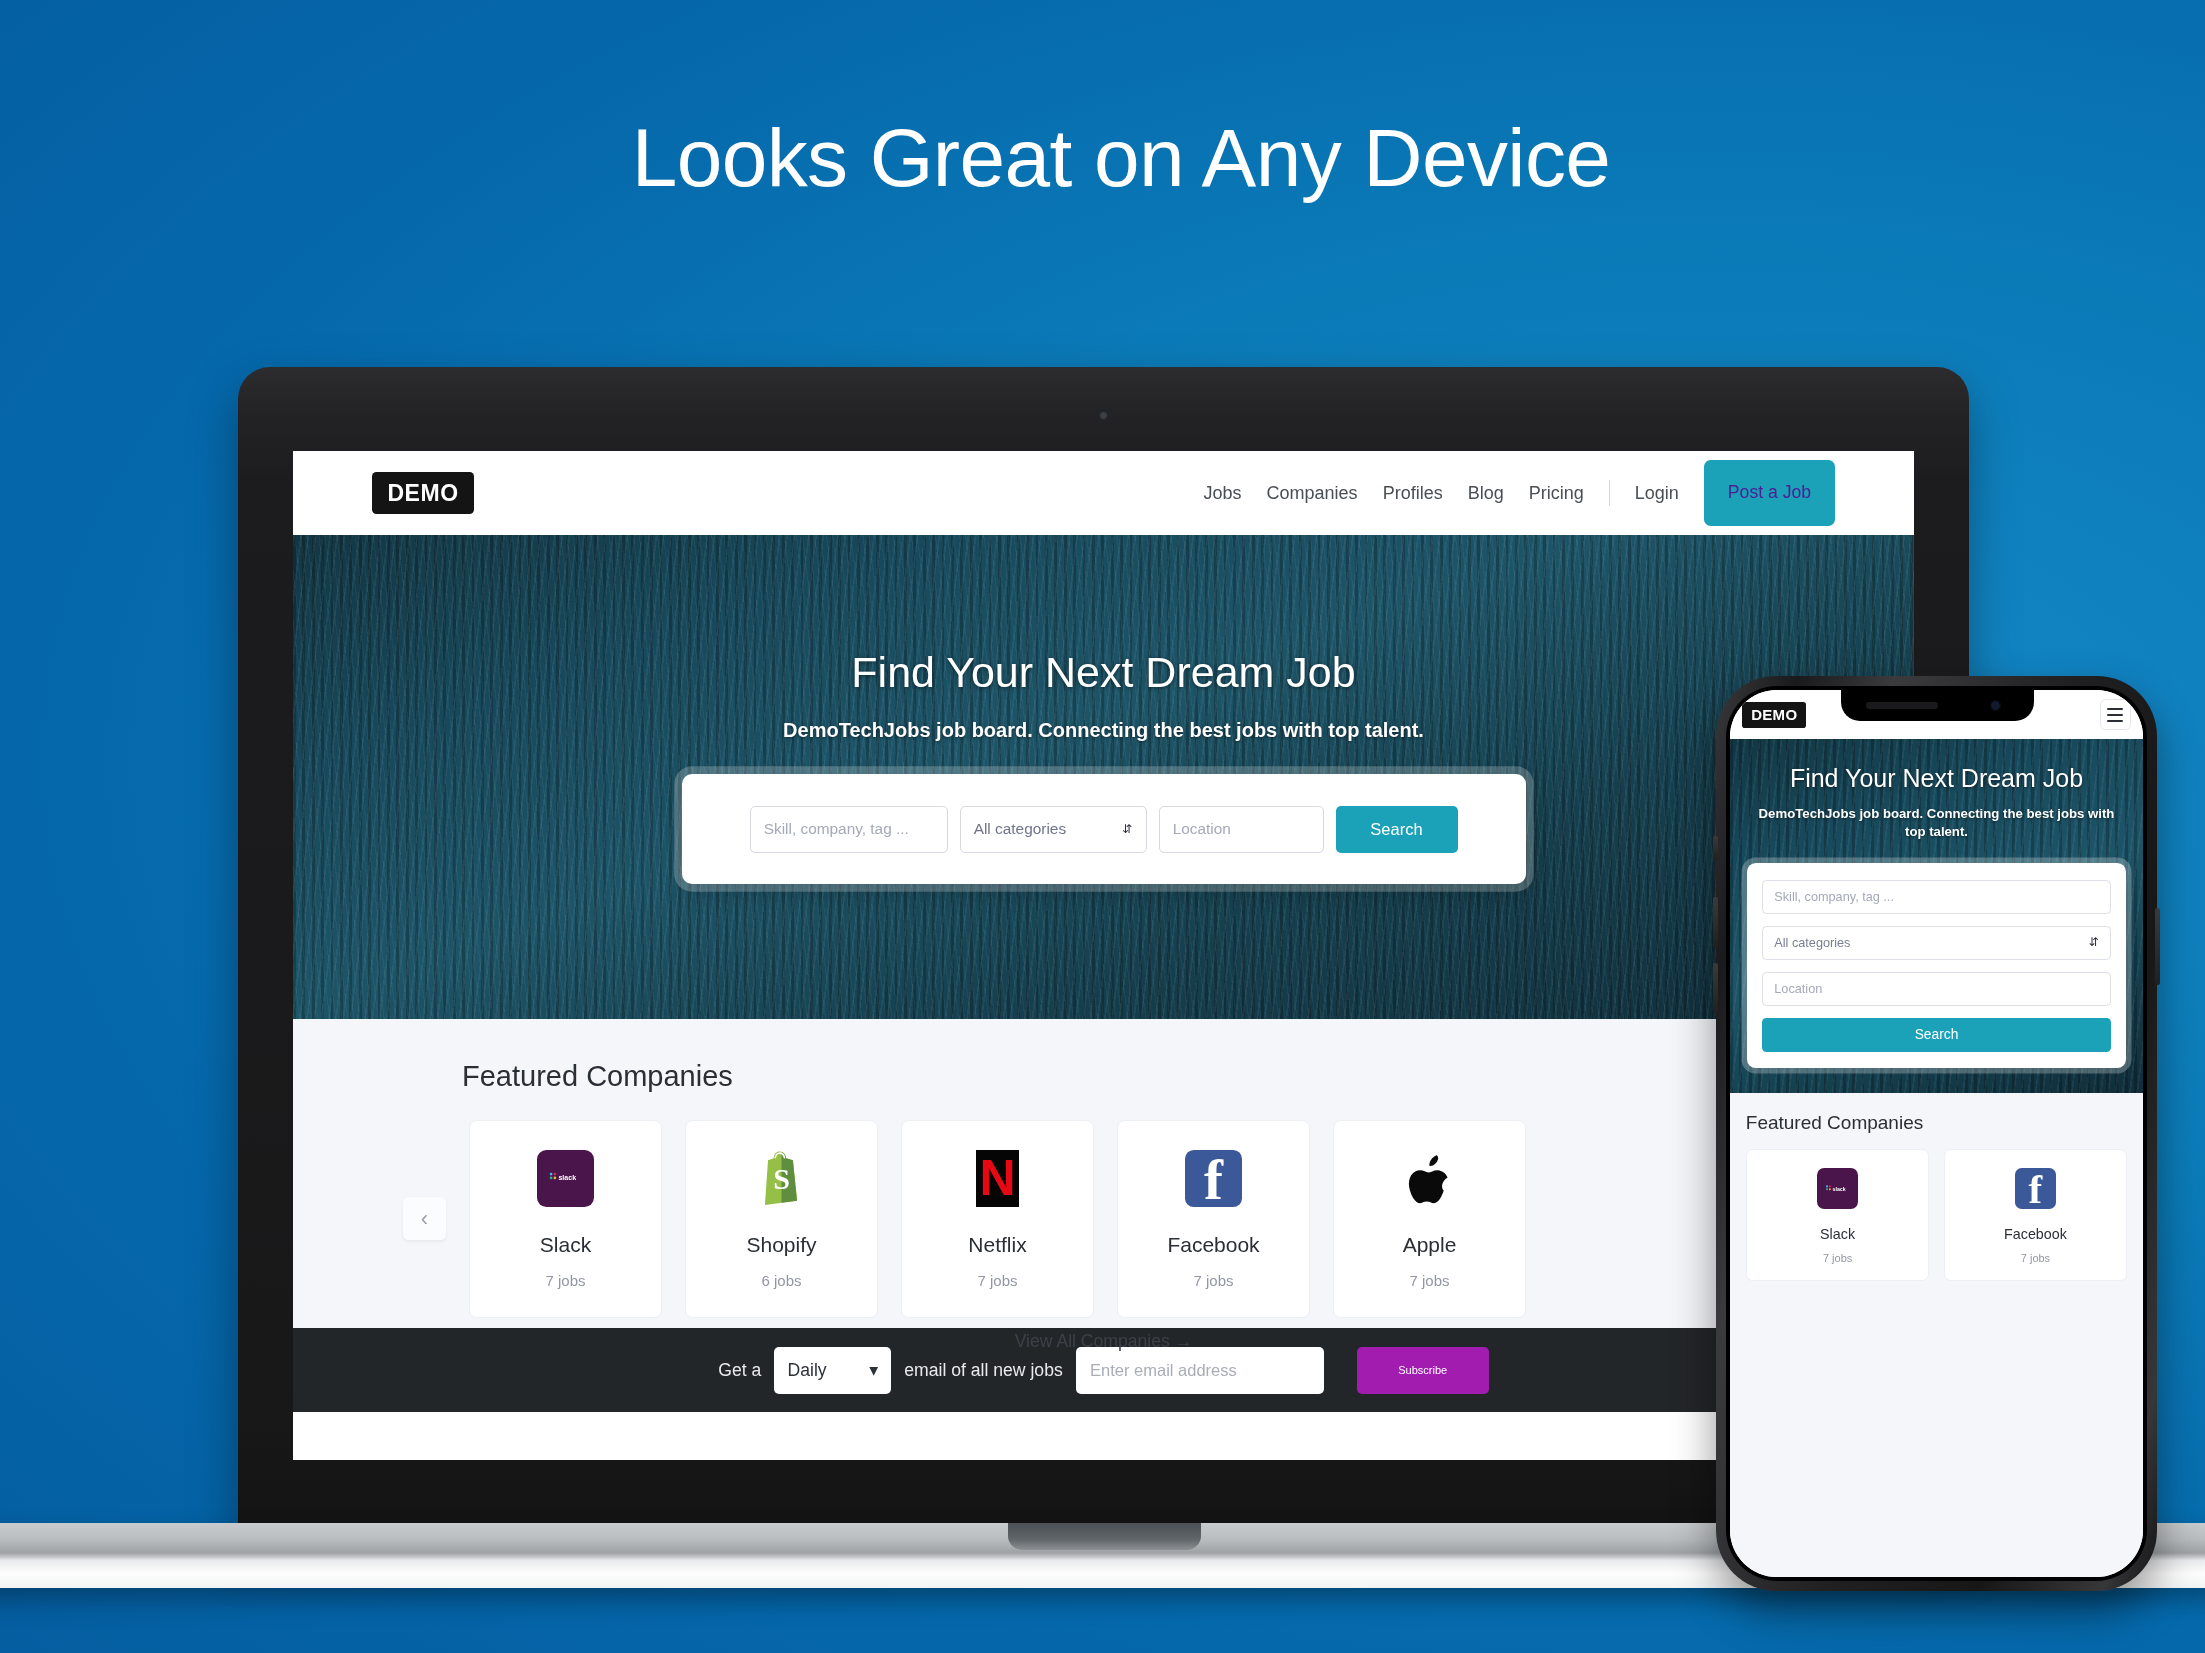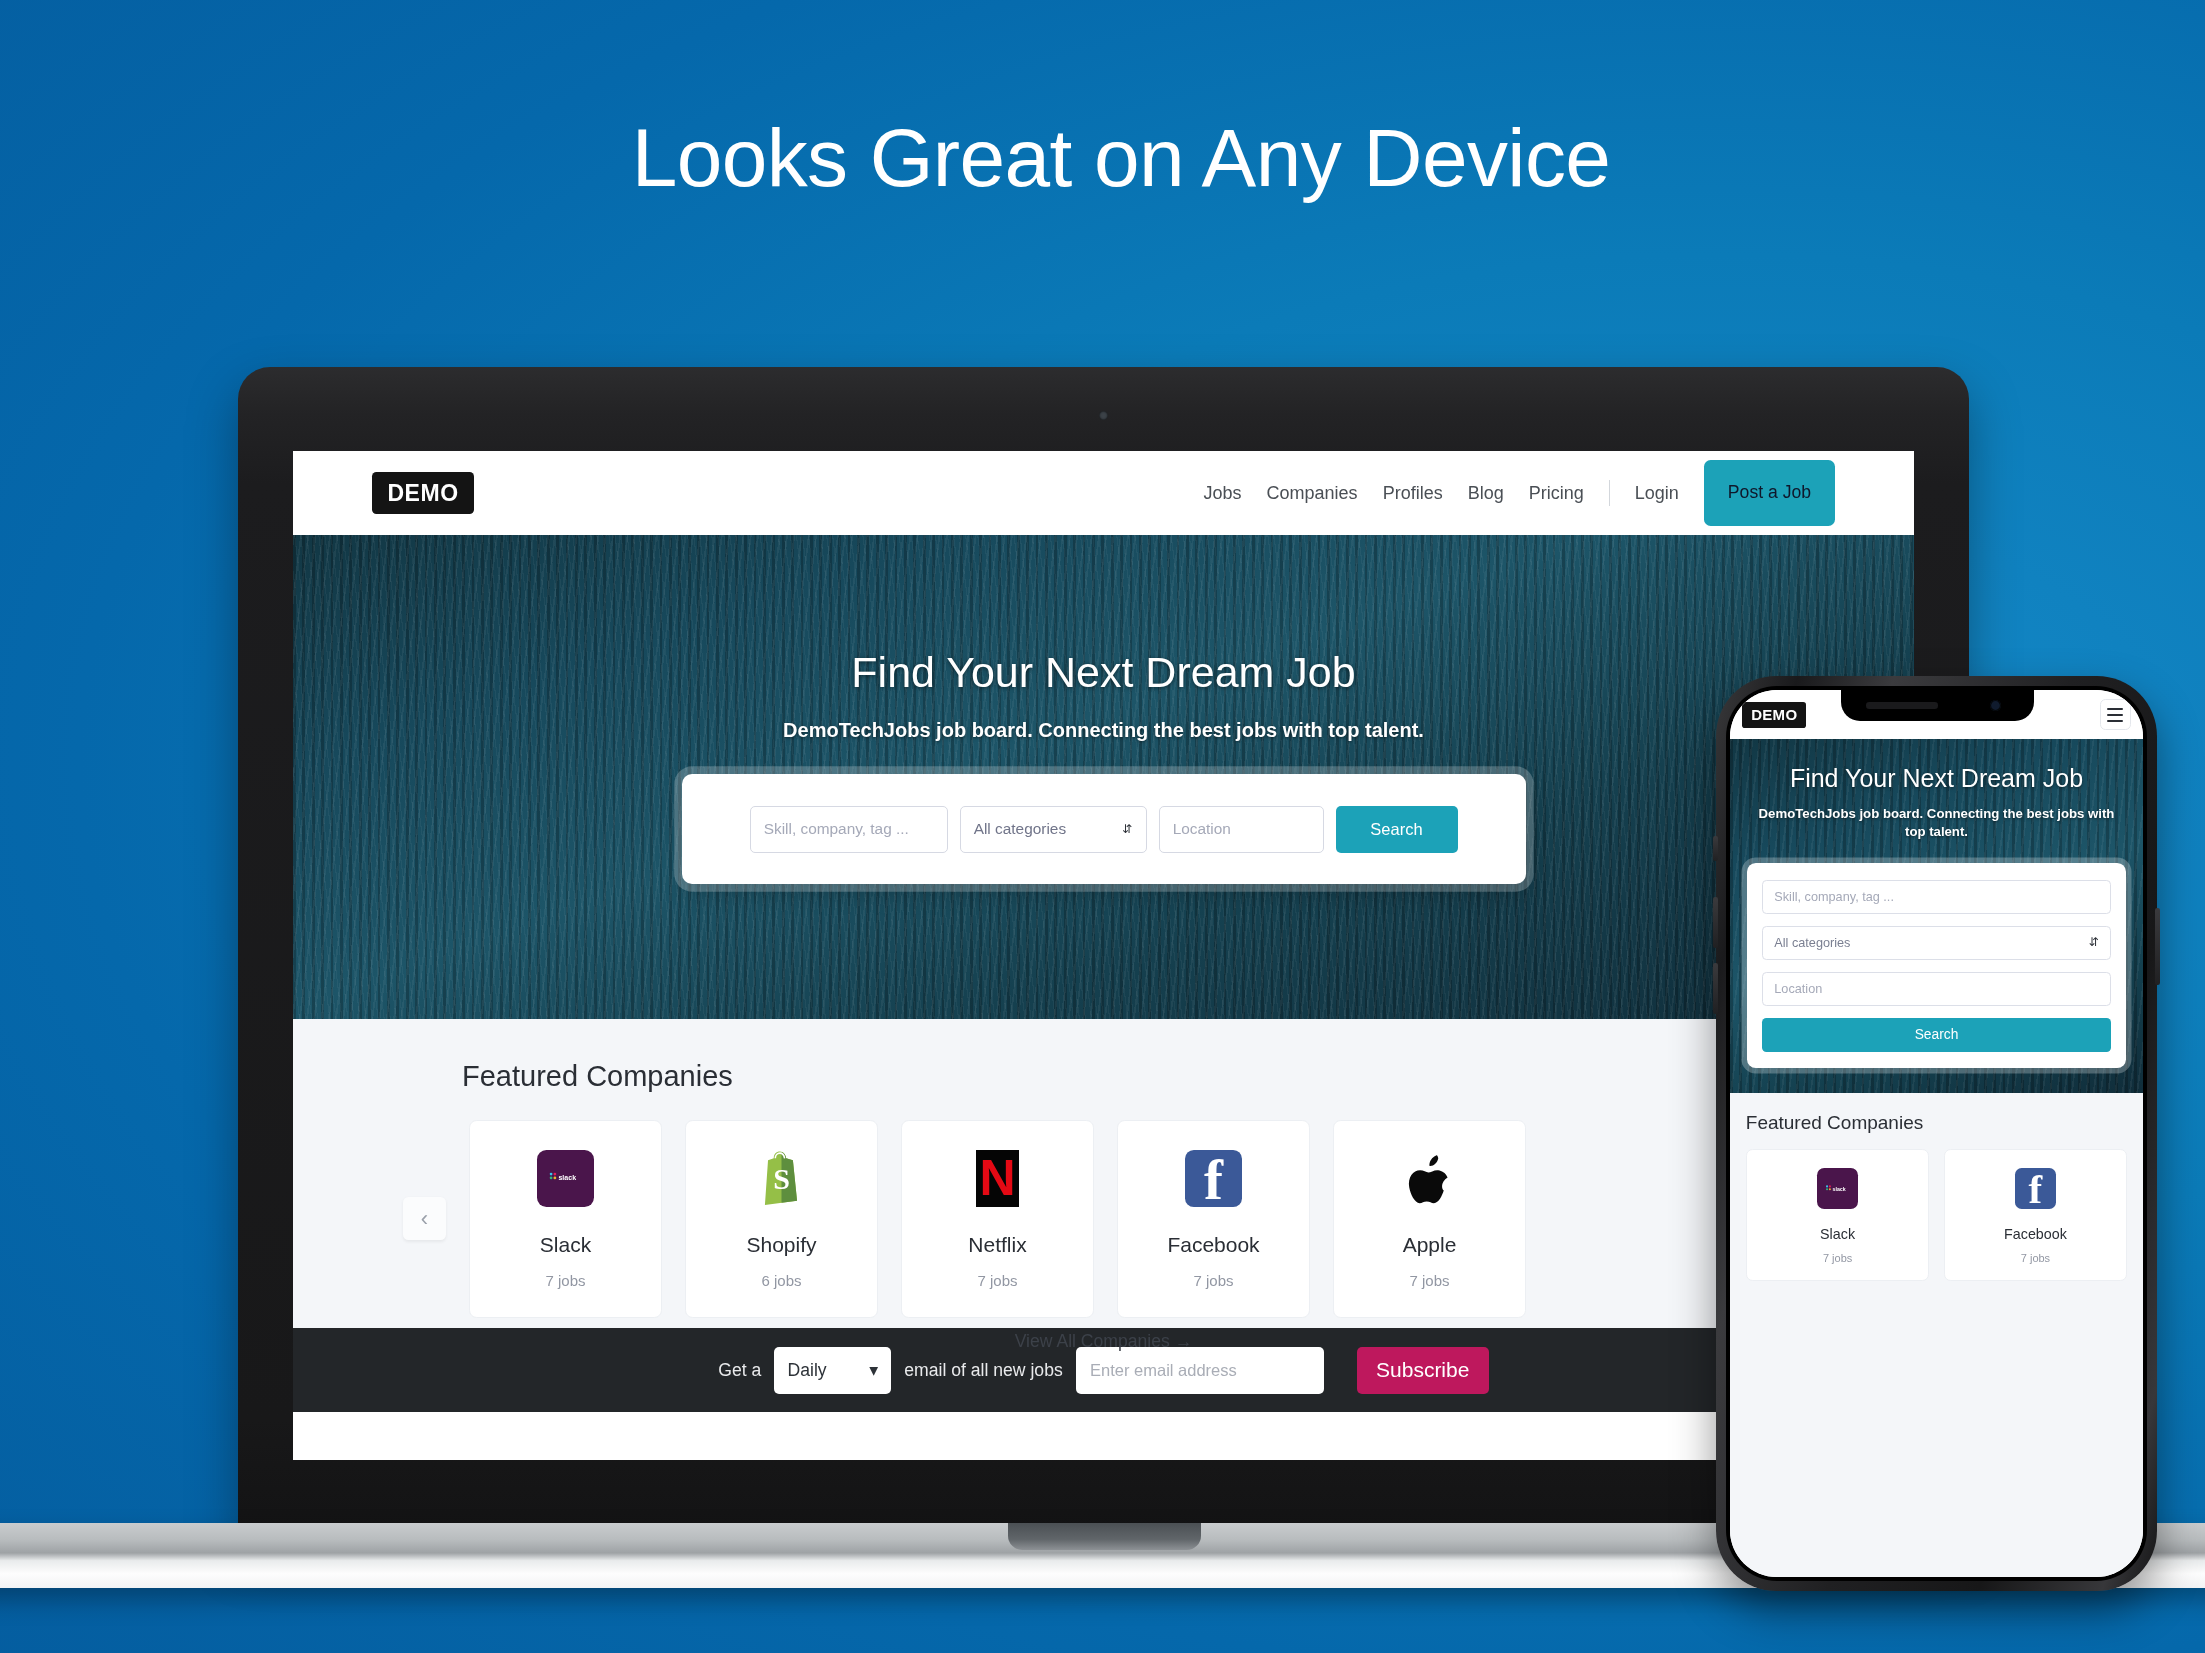--- a/index.html
+++ b/index.html
@@ -58,21 +58,21 @@
   }
   .logo {
     background:#141414; color:#fff; font-weight:900; font-size:23px;
     letter-spacing: 0.6px; padding: 9.4px 15.4px; border-radius:4.4px; line-height:1;
     font-family: "Liberation Sans", sans-serif;
   }
   .nav-right { display:flex; align-items:center; gap:25px; }
   .nav-link { font-size:18px; color:#4a4f55; }
   .nav-sep { width:1.1px; height:26.5px; background:#d3d7dc; }
   .nav-btn {
-    background:#1CA2B8; color:#0f172a; font-size:17.6px; border-radius:6.6px;
+    background:#1CA2B8; color:#4c1d95; font-size:17.6px; border-radius:6.6px;
     padding: 24px 24px; line-height:1;
   }
 
   .hero {
     height: 484px; position: relative;
     background:
       repeating-linear-gradient(97deg, rgba(255,255,255,.055) 0 1.7px, rgba(0,0,0,0) 1.7px 7.2px),
       repeating-linear-gradient(83deg, rgba(255,255,255,.045) 0 1.1px, rgba(0,0,0,0) 1.1px 6px),
       repeating-linear-gradient(90deg, rgba(0,0,0,.22) 0 2.8px, rgba(0,0,0,0) 2.8px 9.4px),
       linear-gradient(160deg,#123744 0%,#17495c 22%,#1d5568 44%,#15404f 68%,#102d3a 100%);
@@ -123,22 +123,22 @@
   .sb-text { color:#e9eaec; font-size:17.6px; }
   .sb-select {
     width:117px; height:47px; background:#fff; border-radius:5px; display:flex;
     align-items:center; justify-content:space-between; padding:0 13.2px; font-size:17.6px; color:#2d3238;
   }
   .sb-input {
     width:248px; height:47px; background:#fff; border-radius:5px; display:flex;
     align-items:center; padding:0 14.3px; font-size:16.5px; color:#a9adb6;
   }
   .sb-btn {
-    width:132px; height:47px; background:#be185d; color:#fff; border-radius:5px;
-    display:flex; align-items:center; justify-content:center; font-size:21px;margin-left:20px;
+    width:132px; height:47px; background:#a21caf; color:#fff; border-radius:5px;
+    display:flex; align-items:center; justify-content:center; font-size:11px;margin-left:20px;
   }
 
   
   .slack-tile { width:57px; height:57px; background:#4A154B; border-radius:9.4px; display:flex; align-items:center; justify-content:center; }
   .netflix-tile { width:43px; height:57px; background:#050505; display:flex; align-items:center; justify-content:center; }
   .netflix-n { color:#E50914; font-size:50px; font-weight:900; line-height:.78; font-family:"Liberation Sans", sans-serif; }
   .fb-tile { width:57px; height:57px; background:#3B5998; border-radius:8.8px; display:flex; align-items:flex-end; justify-content:center; }
   .fb-f { color:#fff; font-size:57px; font-weight:bold; line-height:.92; font-family:"Liberation Serif", serif; }
 
   

